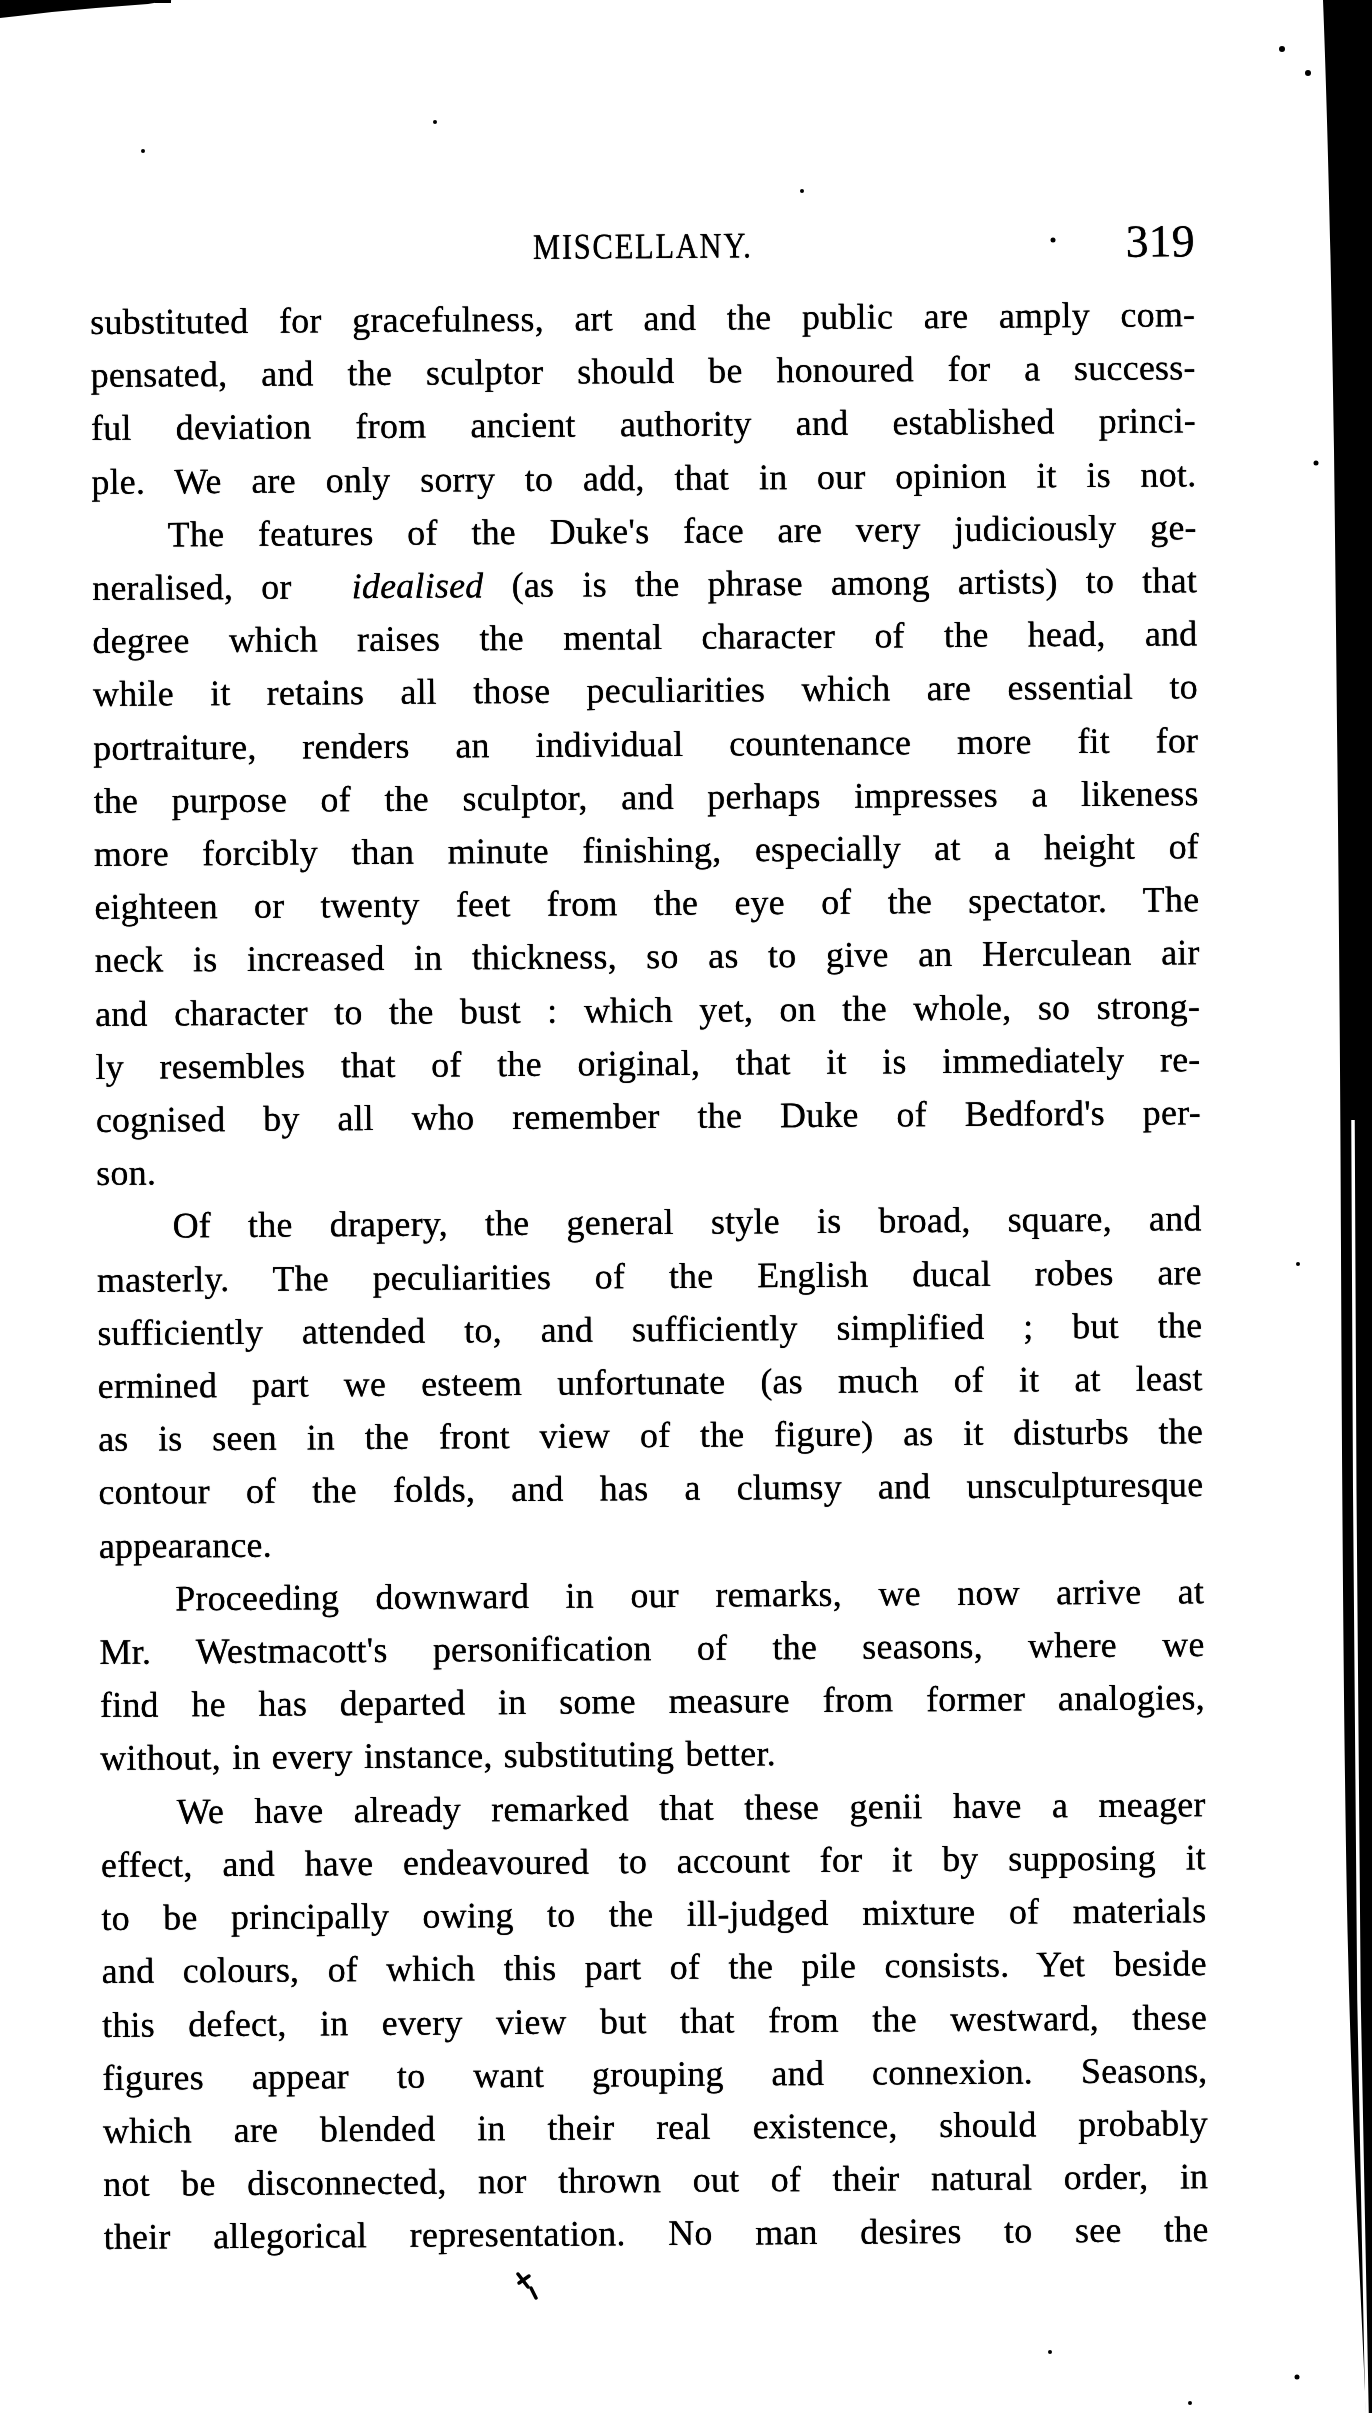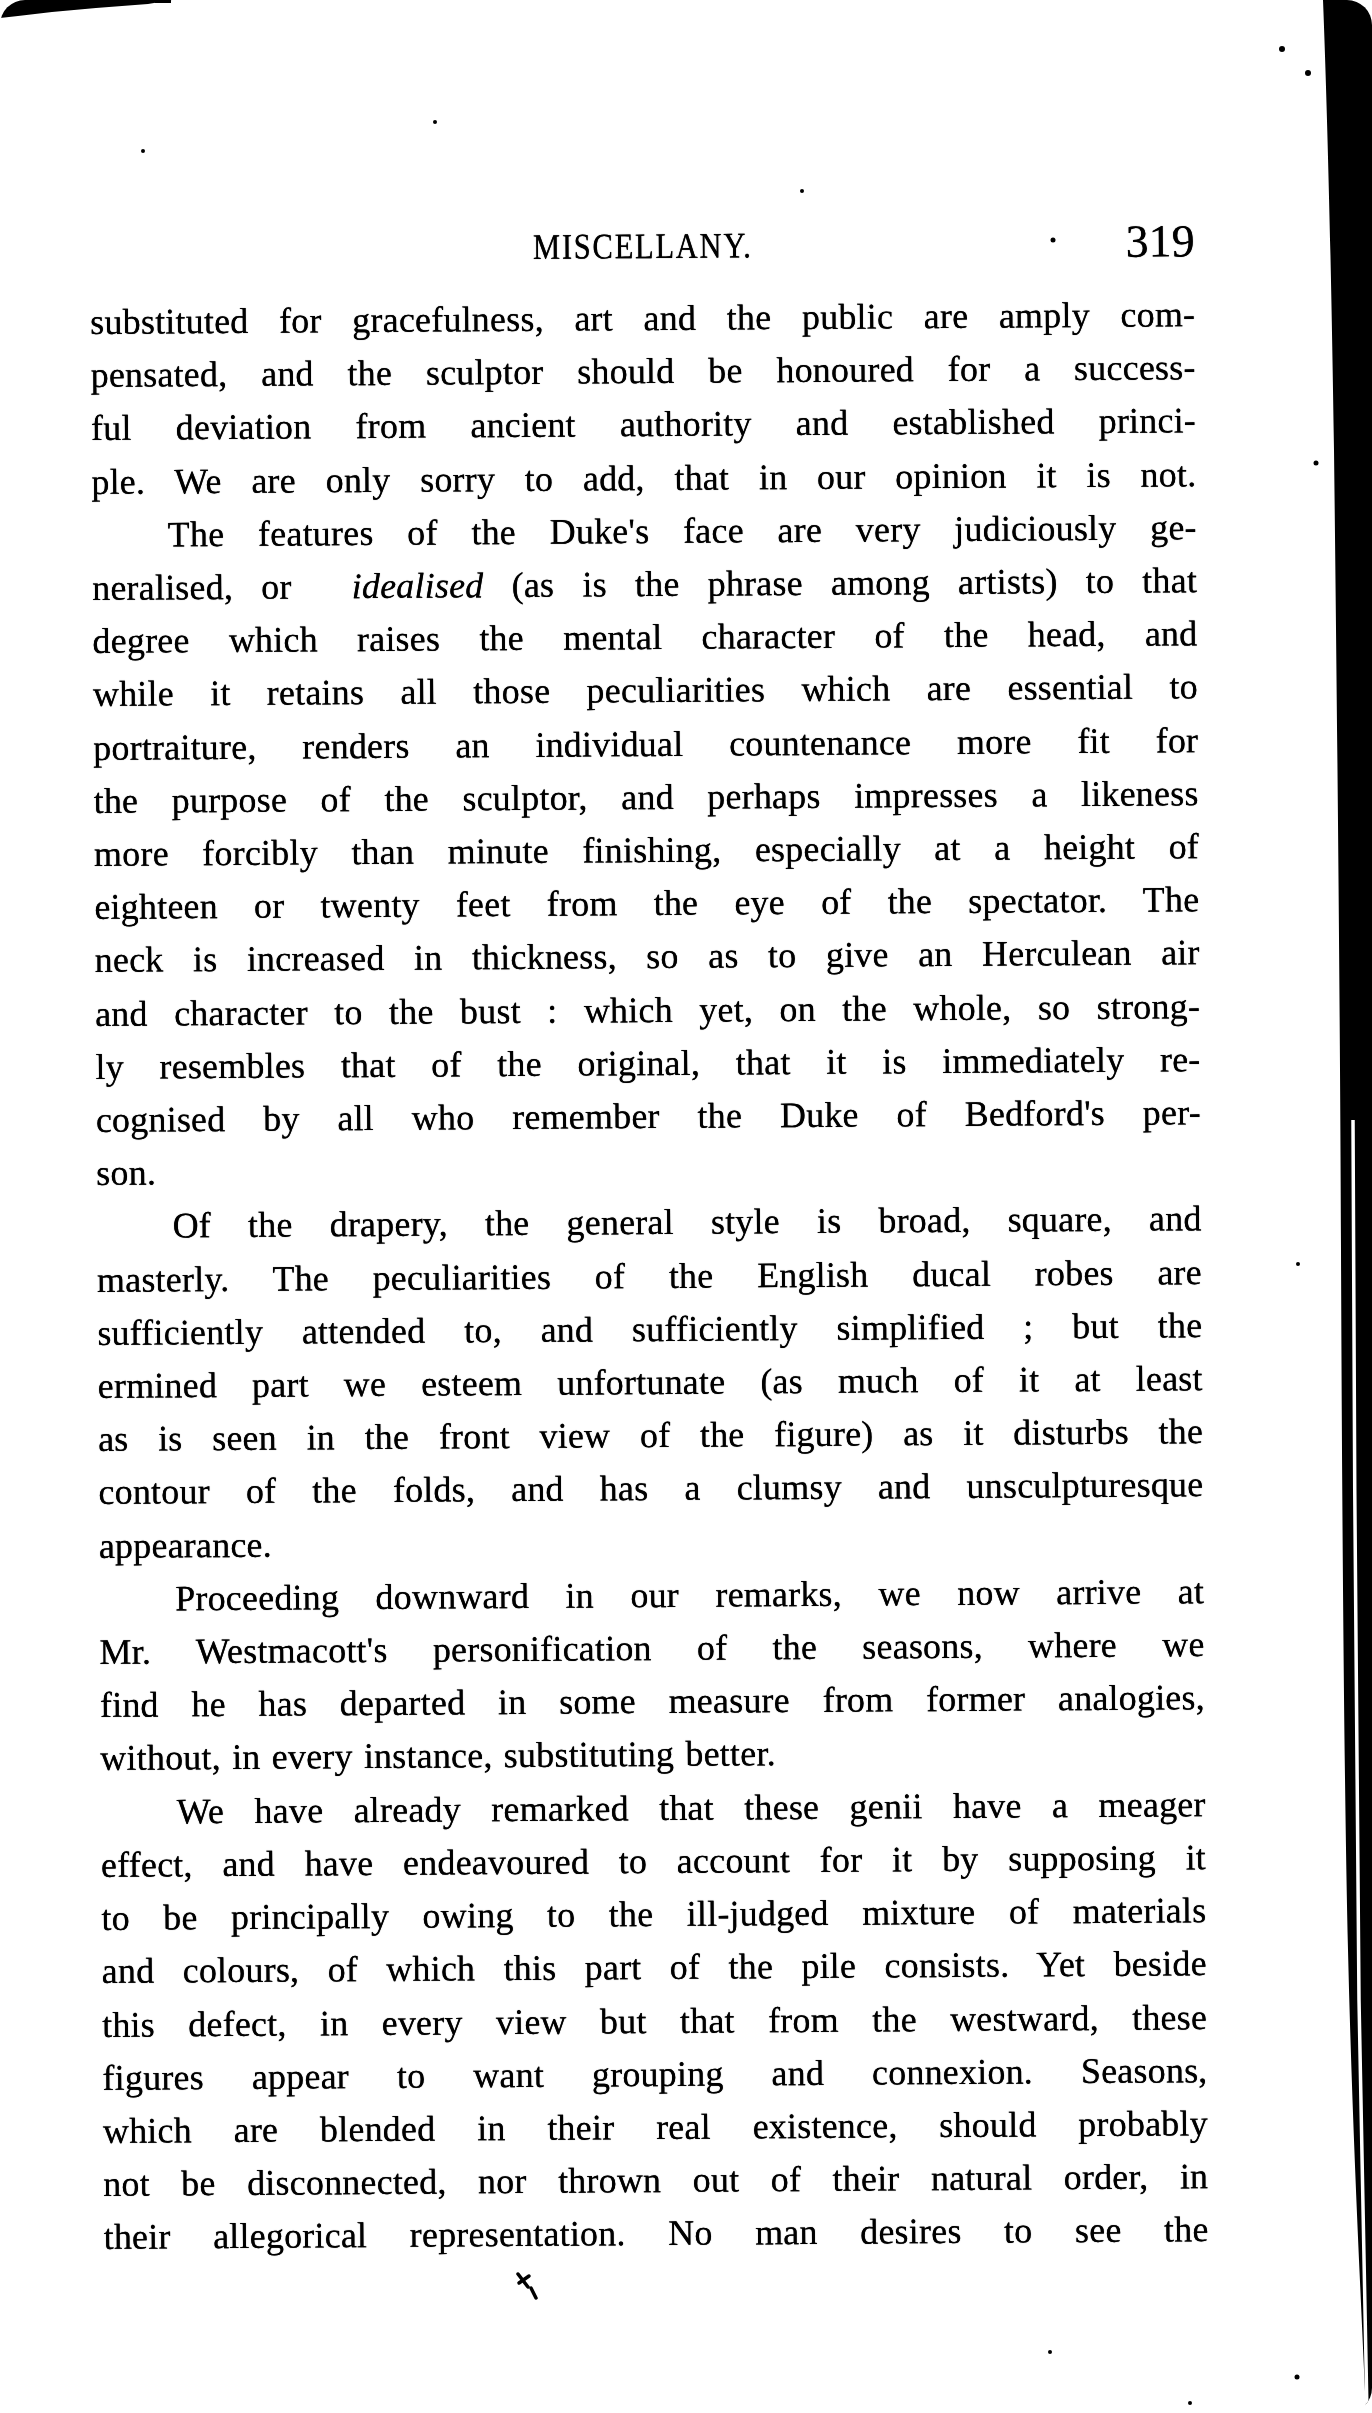--- a/index.html
+++ b/index.html
@@ -4,21 +4,20 @@
 <style>
   html, body { margin: 0; padding: 0; background: #ffffff; }
   .page {
     position: relative;
     width: 1372px;
     height: 2413px;
     background: #ffffff;
     overflow: hidden;
     font-family: "Liberation Serif", "DejaVu Serif", serif;
     color: #000000;
-    border-radius: 25px;
   }
   .content {
     position: absolute;
     left: 88px;
     top: 0;
     width: 1105px;
     height: 2413px;
     transform: rotate(-0.4deg);
     transform-origin: 0 0;
   }

